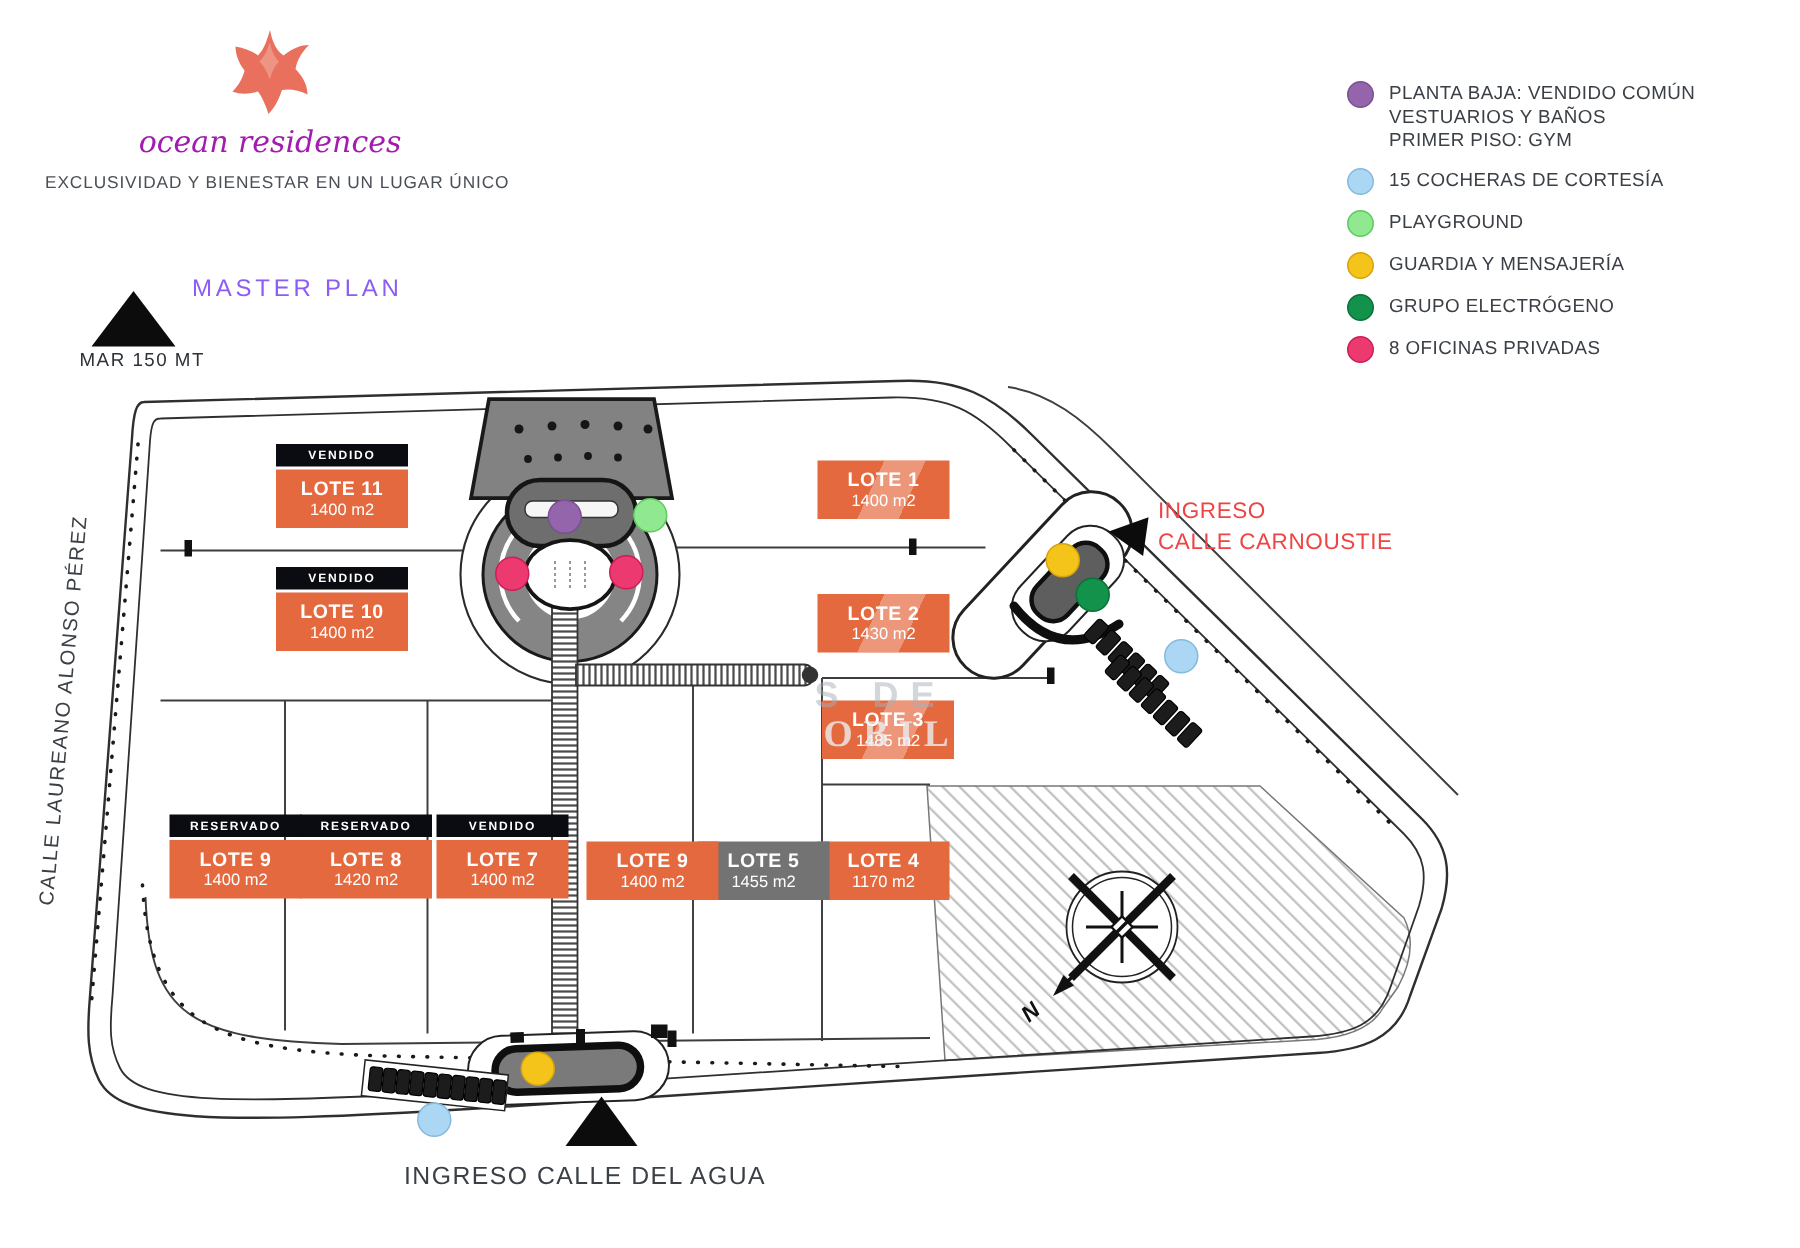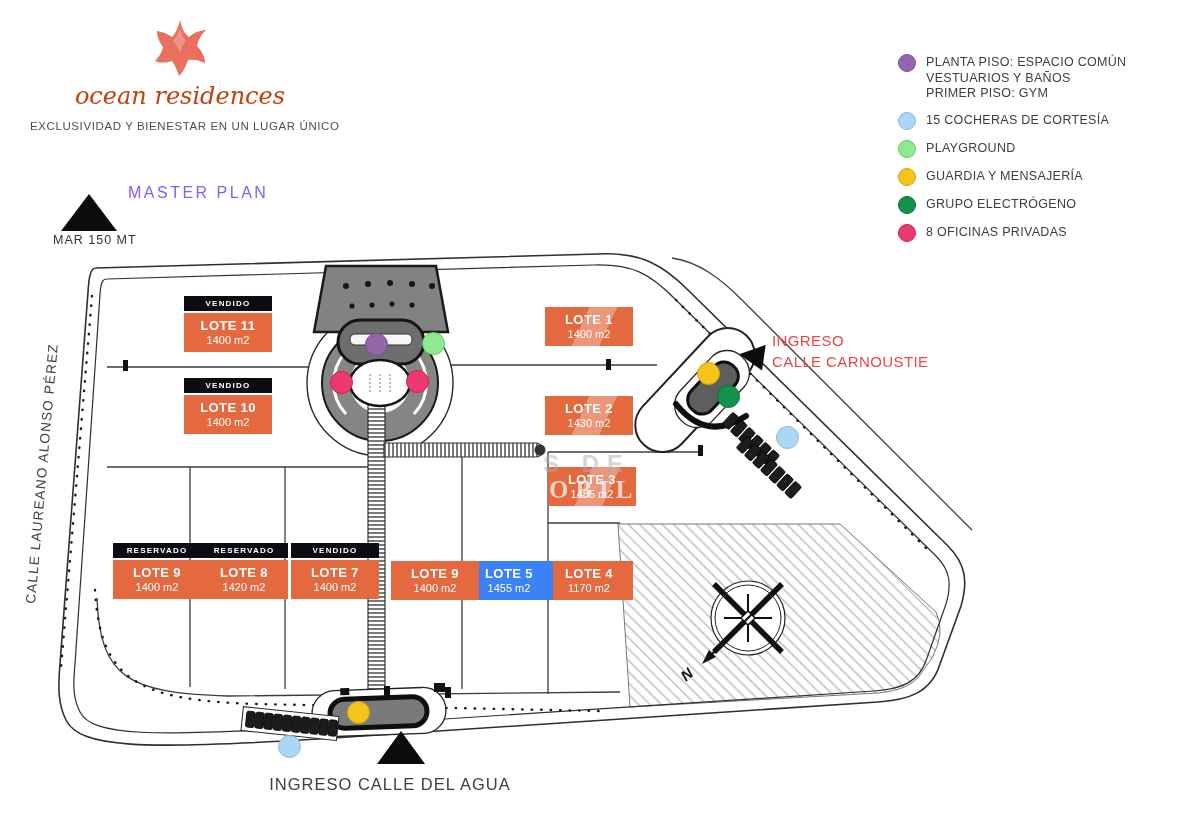--- a/index.html
+++ b/index.html
@@ -2,21 +2,21 @@
 <html><head>
 <meta charset="utf-8">
 <style>
   html,body{margin:0;padding:0;background:#fff;}
   .stage{position:relative;width:1200px;height:832px;background:#ffffff;overflow:hidden;
          font-family:"Liberation Sans",sans-serif;color:#3b4046;}
   
   .logo{position:absolute;left:30px;top:18px;width:300px;text-align:center;}
   .starfish{display:block;margin:0 auto 2px auto;}
   .brand-name{font-size:40px;letter-spacing:7px;font-weight:400;color:#41464d;line-height:42px;}
-  .brand-sub{font-family:"DejaVu Serif",serif;font-style:italic;font-size:24px;color:#c2410c;margin-top:0px;}
+  .brand-sub{font-family:"DejaVu Serif",serif;font-style:italic;font-size:20px;color:#a21caf;margin-top:0px;}
   .brand-tag{font-size:11.5px;letter-spacing:0.6px;color:#4a4e55;margin-top:10px;white-space:nowrap;}
   .master-plan{position:absolute;left:128px;top:184px;font-size:16px;letter-spacing:2.5px;color:#8b5cf6;}
   .mar-tri{position:absolute;left:61px;top:194px;width:0;height:0;
            border-left:28px solid transparent;border-right:28px solid transparent;border-bottom:37px solid #0c0c0c;}
   .mar-label{position:absolute;left:53px;top:233px;font-size:12.5px;letter-spacing:1px;color:#2e3238;}
   
   .legend{position:absolute;left:898px;top:55px;width:280px;display:flex;flex-direction:column;gap:11px;}
   .legend-item{display:flex;align-items:flex-start;gap:10px;}
   .legend-dot{flex:0 0 auto;width:16px;height:16px;border-radius:50%;border:1.5px solid rgba(0,0,0,.25);margin-top:-1px;}
   .legend-text{font-size:12.5px;letter-spacing:.3px;line-height:15.5px;color:#3b4046;}
@@ -213,21 +213,21 @@
   </div>
 
   <div class="master-plan">MASTER PLAN</div>
   <div class="mar-tri"></div>
   <div class="mar-label">MAR 150 MT</div>
 
   <div class="legend" id="legend-list">
       <div class="legend-item">
         <span class="legend-dot" style="background: rgb(148, 101, 171); border-color: rgb(123, 79, 147);"></span>
         <div class="legend-text">
-          <div>PLANTA PISO: ESPACIO COMÚN</div>
+          <div>PLANTA BAJA: VENDIDO COMÚN</div>
           <div>VESTUARIOS Y BAÑOS</div>
           <div>PRIMER PISO: GYM</div>
         </div>
       </div>
       <div class="legend-item">
         <span class="legend-dot" style="background: rgb(171, 215, 245); border-color: rgb(133, 185, 221);"></span>
         <div class="legend-text">
           <div>15 COCHERAS DE CORTESÍA</div>
         </div>
       </div>
@@ -278,21 +278,21 @@
           <div class="lot-area">1485 m2</div>
         </div>
       </div>
       <div class="lot" style="left: 545px; top: 561px;">
         <div class="lot-fill" style="background: rgb(229, 105, 63);">
           <div class="lot-name">LOTE 4</div>
           <div class="lot-area">1170 m2</div>
         </div>
       </div>
       <div class="lot" style="left: 465px; top: 561px;">
-        <div class="lot-fill" style="background: #3b82f6;">
+        <div class="lot-fill" style="background: #737373;">
           <div class="lot-name">LOTE 5</div>
           <div class="lot-area">1455 m2</div>
         </div>
       </div>
       <div class="lot" style="left: 391px; top: 561px;">
         <div class="lot-fill" style="background: rgb(229, 105, 63);">
           <div class="lot-name">LOTE 9</div>
           <div class="lot-area">1400 m2</div>
         </div>
       </div>

